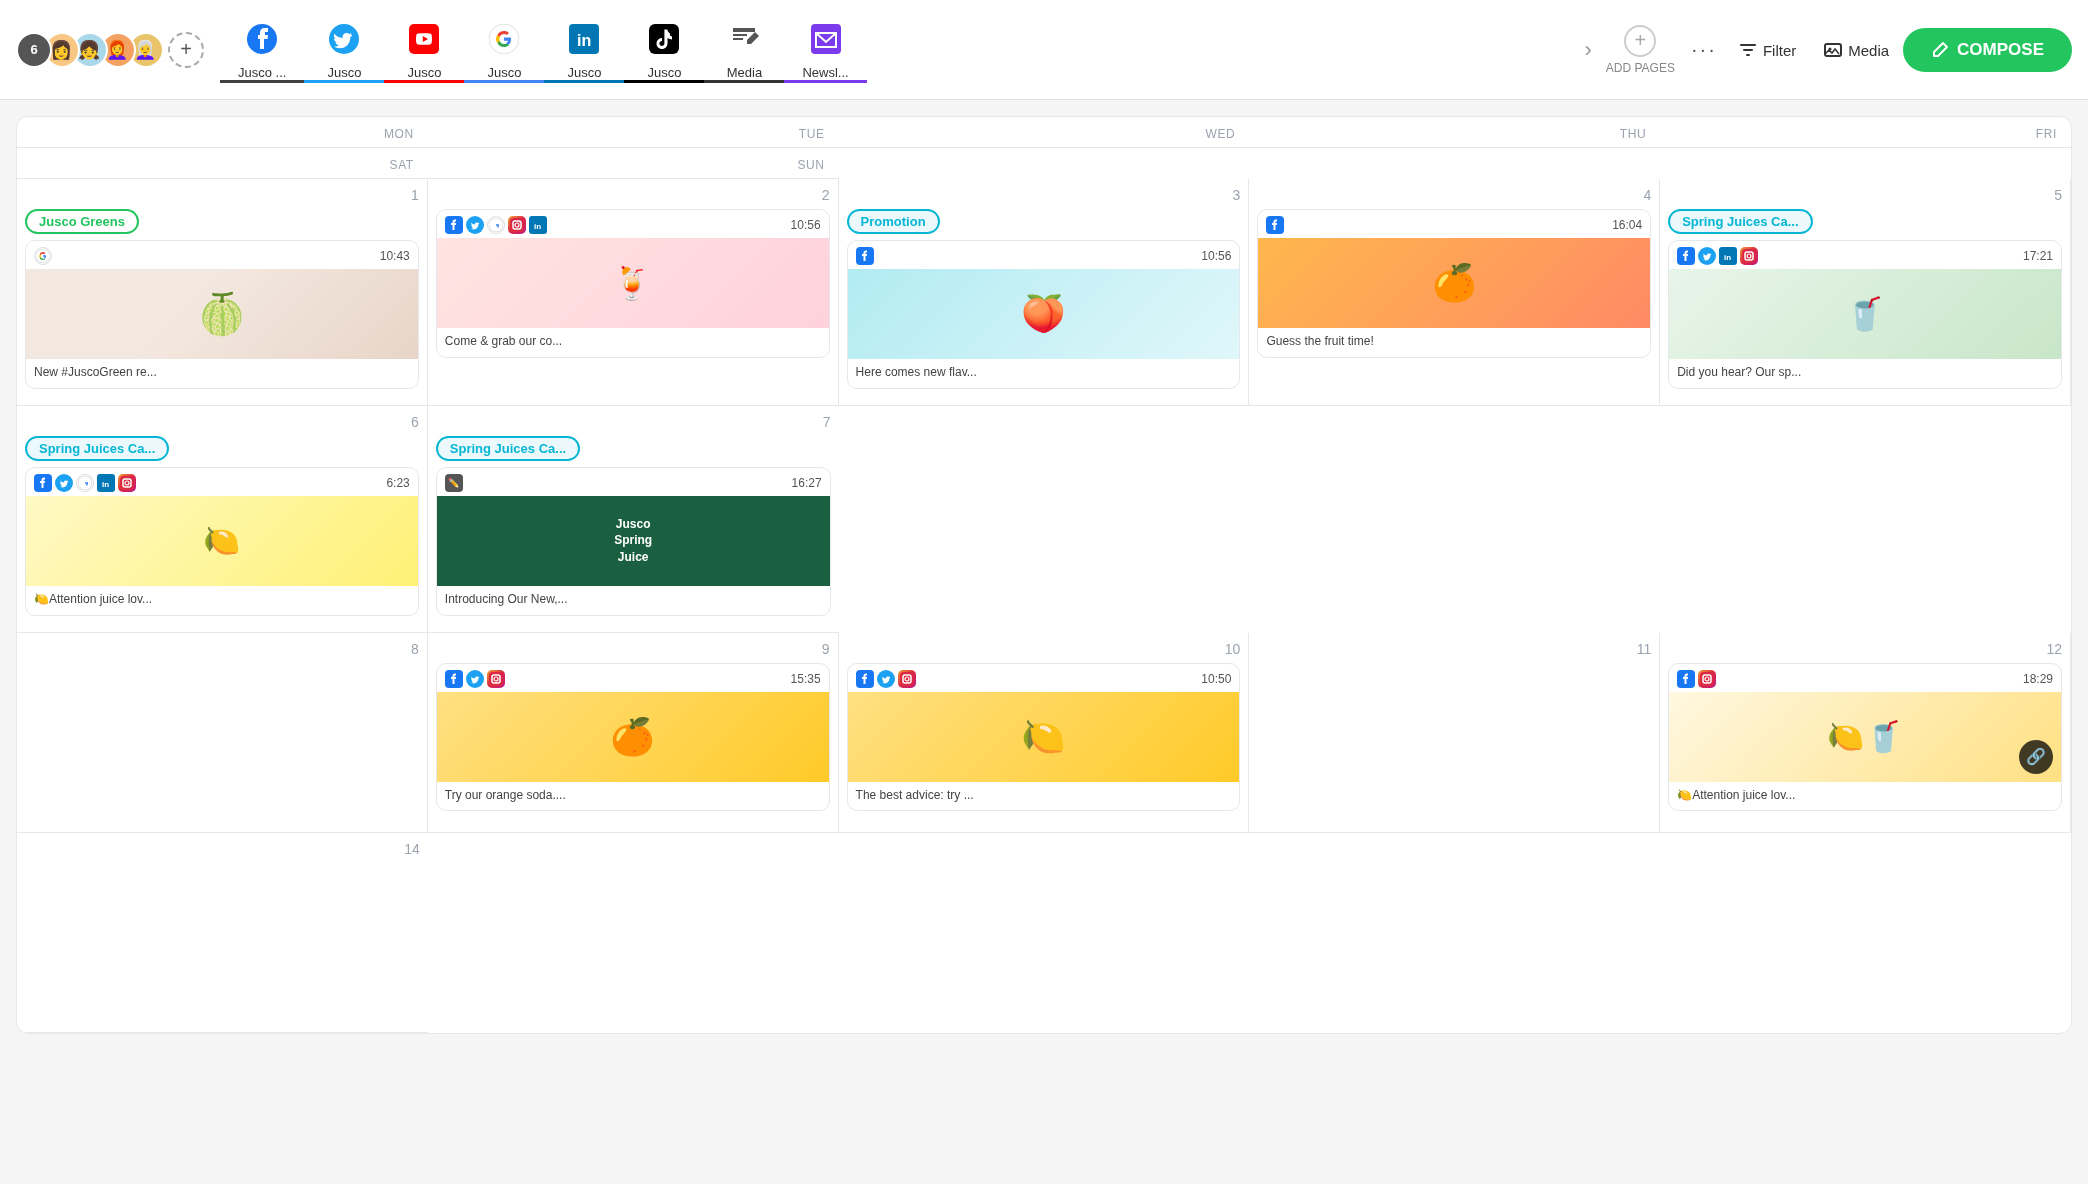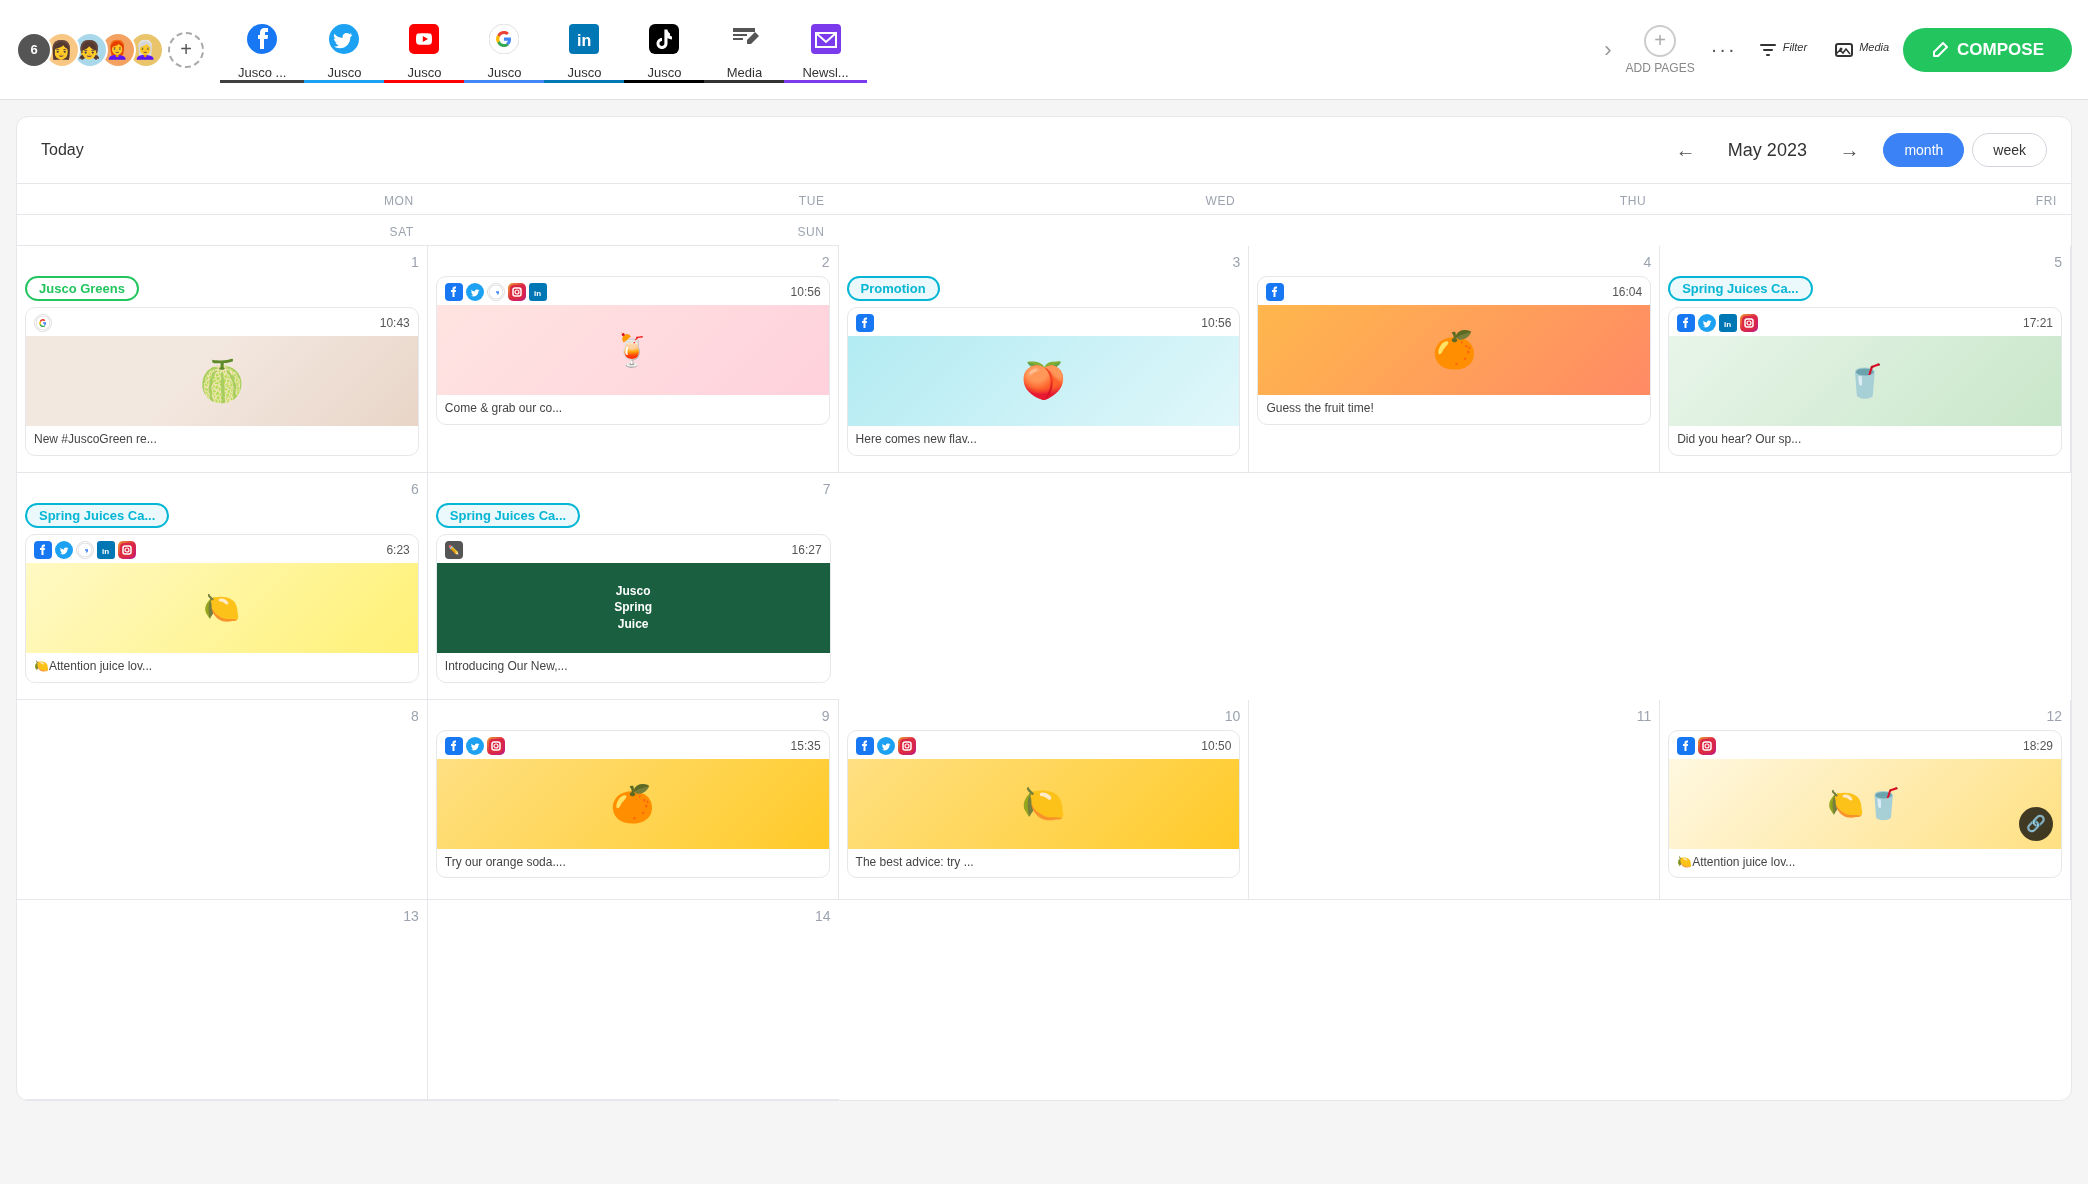--- a/index.html
+++ b/index.html
@@ -111,29 +111,28 @@
     }
     .more-btn {
       font-size: 20px;
       color: #555;
       cursor: pointer;
       padding: 8px;
       letter-spacing: 2px;
     }
     .filter-btn, .media-btn {
       display: flex;
-      align-items: flex-start;
+      align-items: flex-end;
       gap: 6px;
       padding: 8px 14px;
       border: none;
       background: transparent;
       cursor: pointer;
-      font-size: 11px;
+      font-size: 15px;
       color: #333;
-      font-style: italic;
     }
     .compose-btn {
       background: #22c55e;
       color: #fff;
       border: none;
       border-radius: 50px;
       padding: 12px 28px;
       font-size: 17px;
       font-weight: 600;
       cursor: pointer;
@@ -508,32 +507,20 @@
   <button class="compose-btn">
     <svg width="18" height="18" viewBox="0 0 18 18">
         <path d="M12 2l4 4-9 9H3v-4L12 2z" stroke="#fff" stroke-width="2" fill="none" stroke-linejoin="round"></path>
       </svg>
     <span>COMPOSE</span>
   </button>
 </div>
 
 <div class="calendar-wrapper">
 
-  <div class="calendar-header">
-    <span class="today-btn">Today</span>
-    <div class="cal-nav">
-      <span class="arrow">←</span>
-      <span class="month-year">May 2023</span>
-      <span class="arrow">→</span>
-    </div>
-    <div class="view-toggle">
-      <button class="view-btn active">month</button>
-      <button class="view-btn inactive">week</button>
-    </div>
-  </div>
 
   <div class="cal-grid">
     <div class="day-header">MON</div>
     <div class="day-header">TUE</div>
     <div class="day-header">WED</div>
     <div class="day-header">THU</div>
     <div class="day-header">FRI</div>
     <div class="day-header">SAT</div>
     <div class="day-header">SUN</div>
   </div>
@@ -885,21 +872,18 @@
           <span class="post-time">18:29</span>
         </div>
         <div class="lemonade-placeholder" style="position:relative;">
           🍋🥤
           <div class="link-badge">🔗</div>
         </div>
         <div class="post-caption">🍋Attention juice lov...</div>
       </div>
     </div>
 
-    <div class="cal-cell">
-      <div class="day-num">13</div>
-    </div>
 
     <div class="cal-cell" style="border-right:none;">
       <div class="day-num">14</div>
     </div>
   </div>
 </div>
 
 </body></html>

